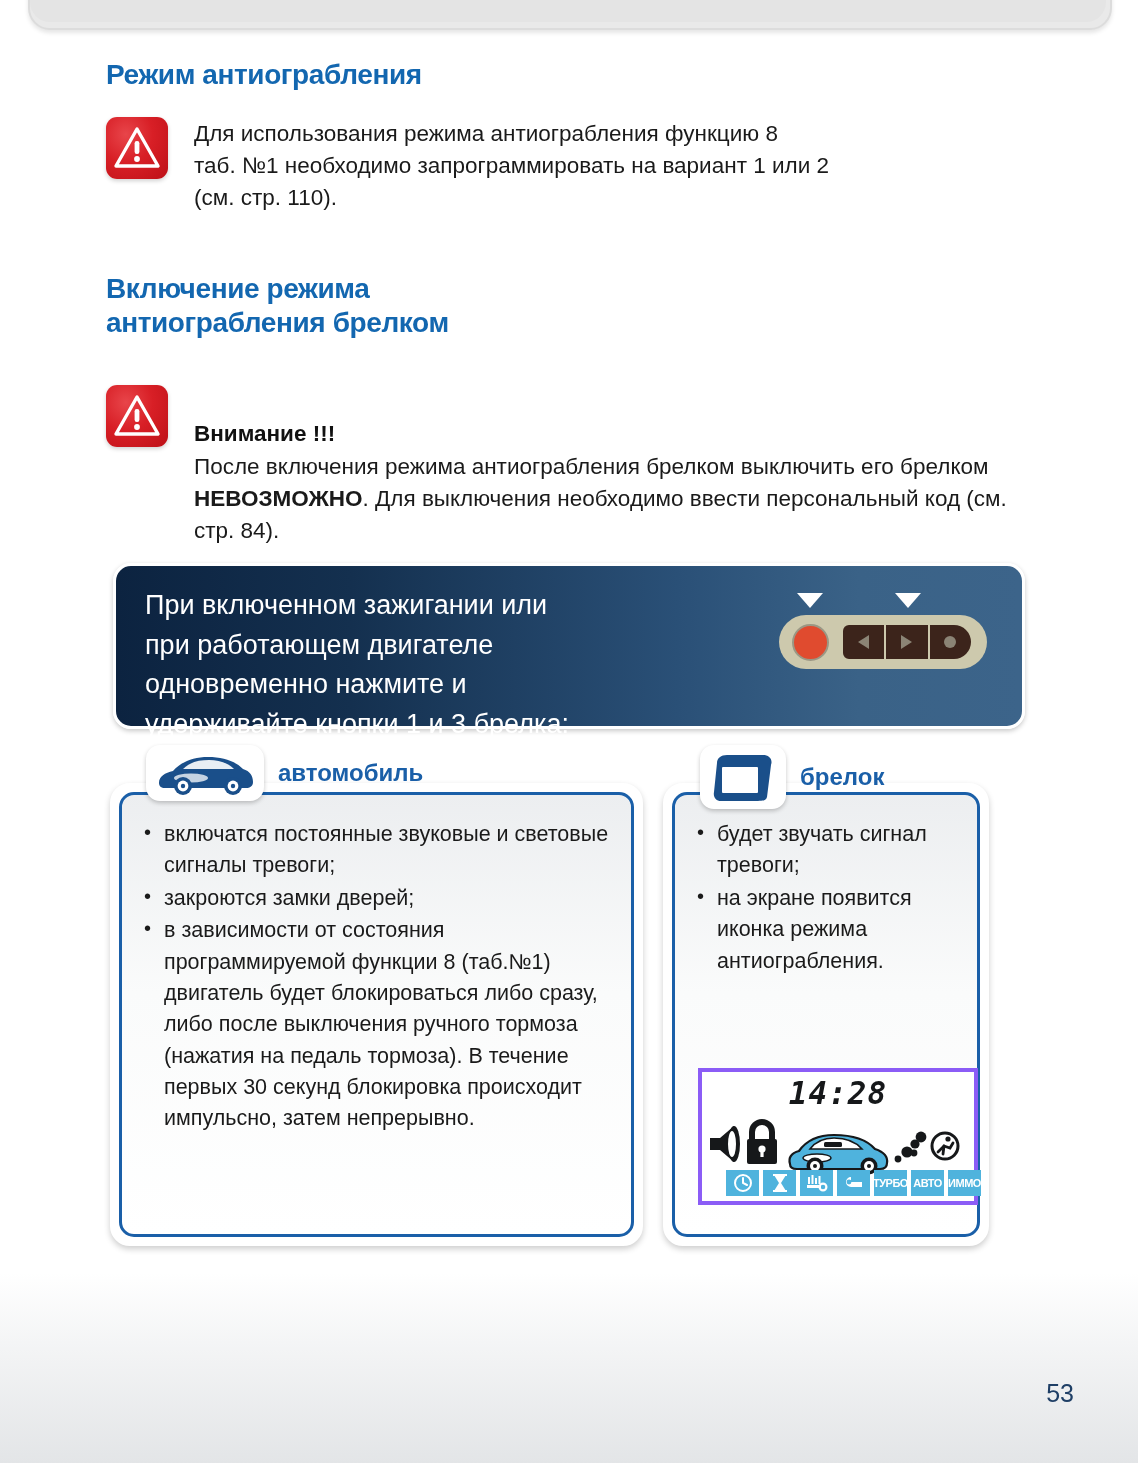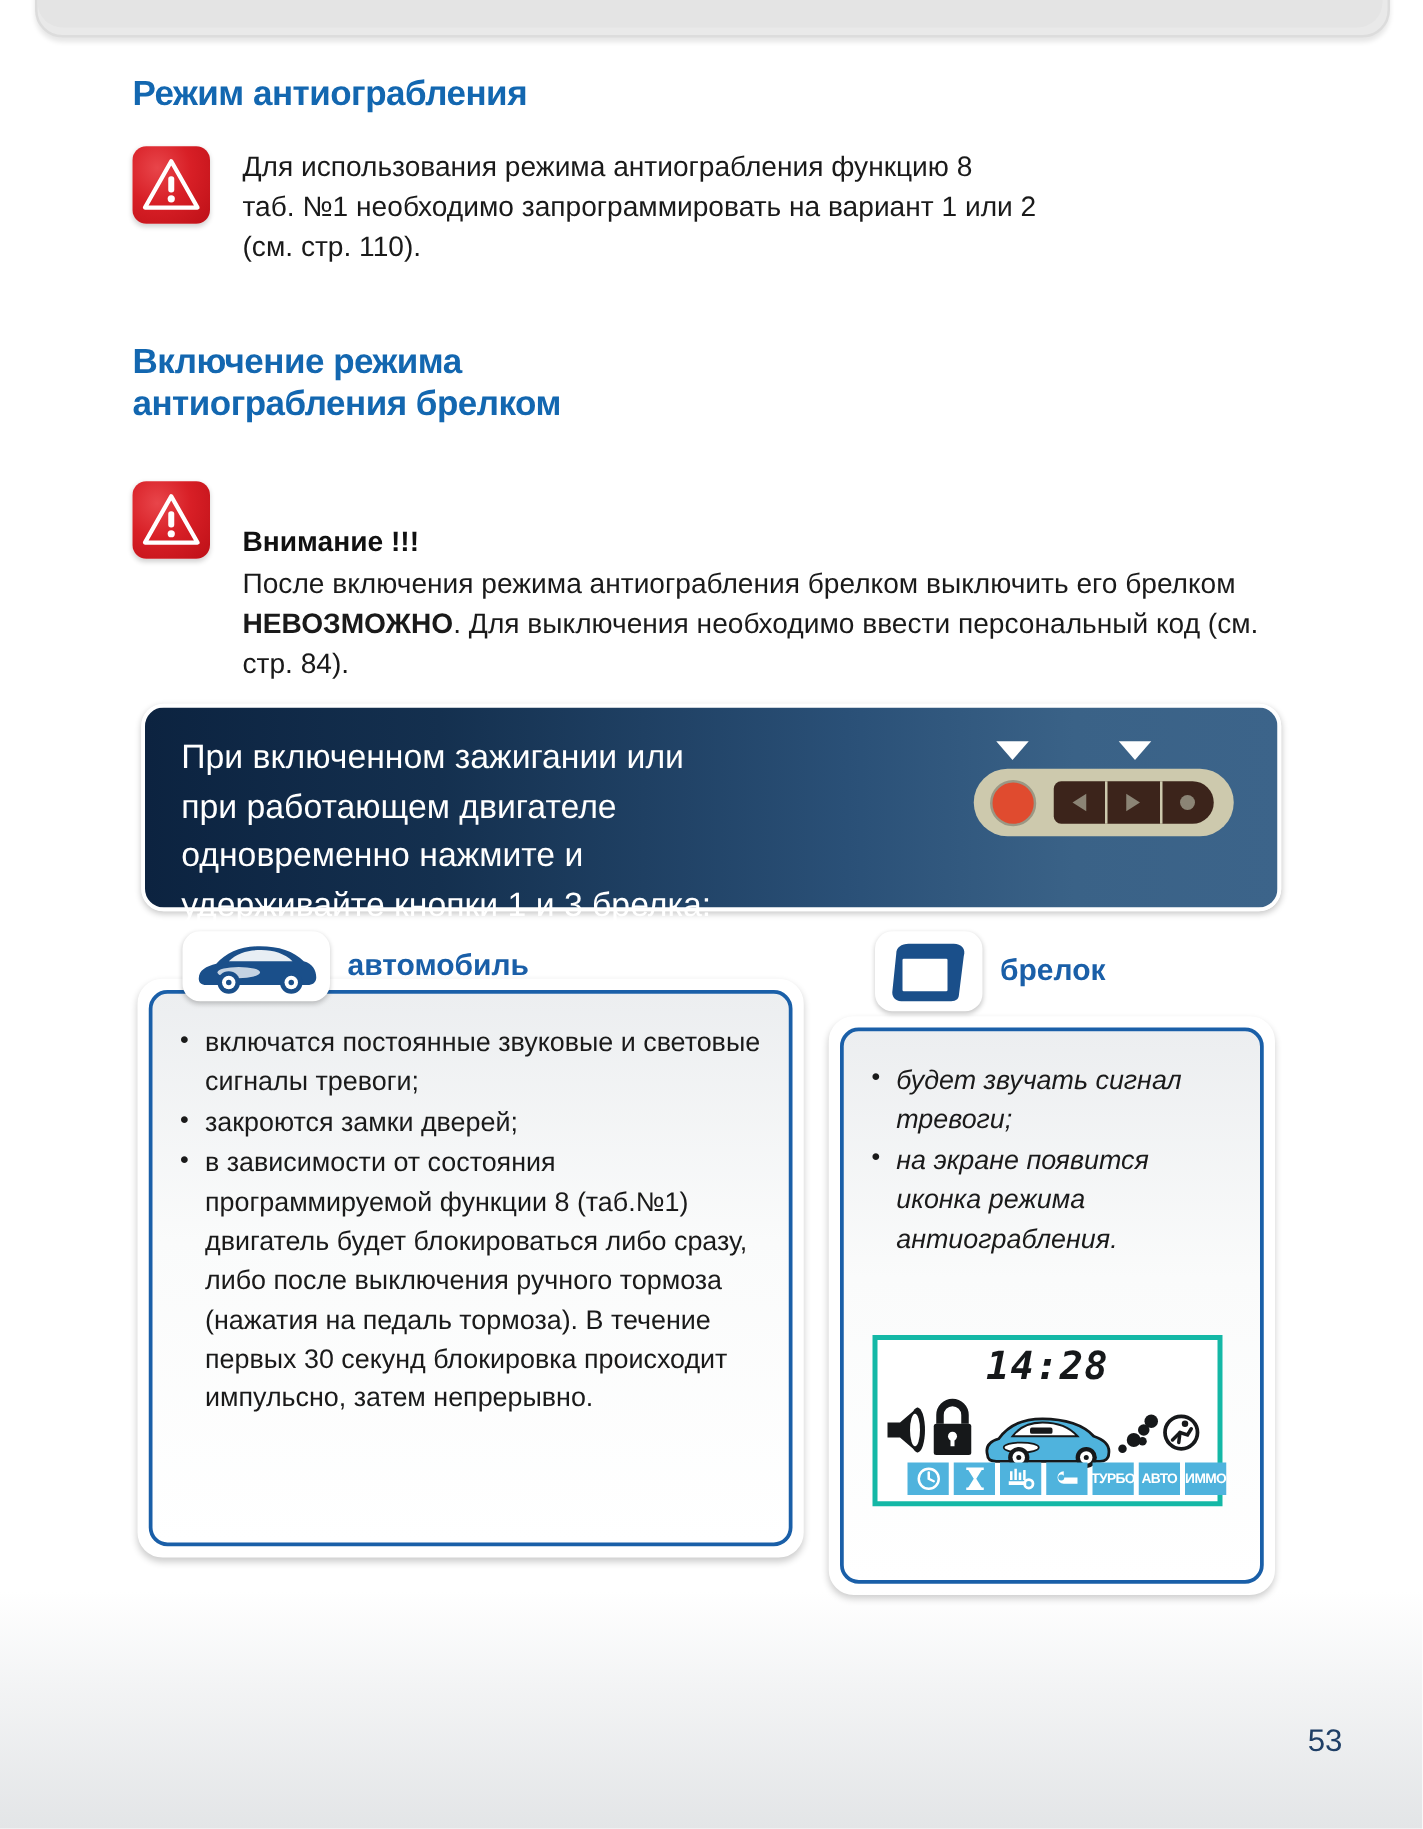--- a/index.html
+++ b/index.html
@@ -198,21 +198,21 @@
   .col-inner {
     position: absolute;
     left: 6px; top: 6px; right: 6px; bottom: 6px;
     border: 3px solid #1a5fa8;
     border-radius: 15px;
     background: linear-gradient(to bottom, #eceef0 0%, #fafbfb 45%, #ffffff 100%);
     box-sizing: border-box;
     overflow: hidden;
   }
   #col-car { left: 110px; top: 783px; width: 533px; height: 463px; }
-  #col-fob { left: 663px; top: 813px; width: 357px; height: 463px; font-style: italic; }
+  #col-fob { left: 663px; top: 783px; width: 326px; height: 463px; }
 
   .col-header {
     position: absolute;
     display: flex;
     align-items: center;
     gap: 14px;
     z-index: 5;
   }
   #hdr-car { left: 146px; top: 745px; }
   #hdr-fob { left: 700px; top: 745px; }
@@ -258,21 +258,21 @@
   }
 
   
   .lcd {
     position: absolute;
     left: 698px;
     top: 1068px;
     width: 280px;
     height: 137px;
     background: #ffffff;
-    border: 4px solid #14b8a6;
+    border: 4px solid #8b5cf6;
     box-sizing: border-box;
   }
   .lcd-time {
     position: absolute;
     left: 0; right: 0;
     top: 3px;
     text-align: center;
     font-family: "DejaVu Sans Mono", monospace;
     font-size: 31px;
     font-weight: bold;

